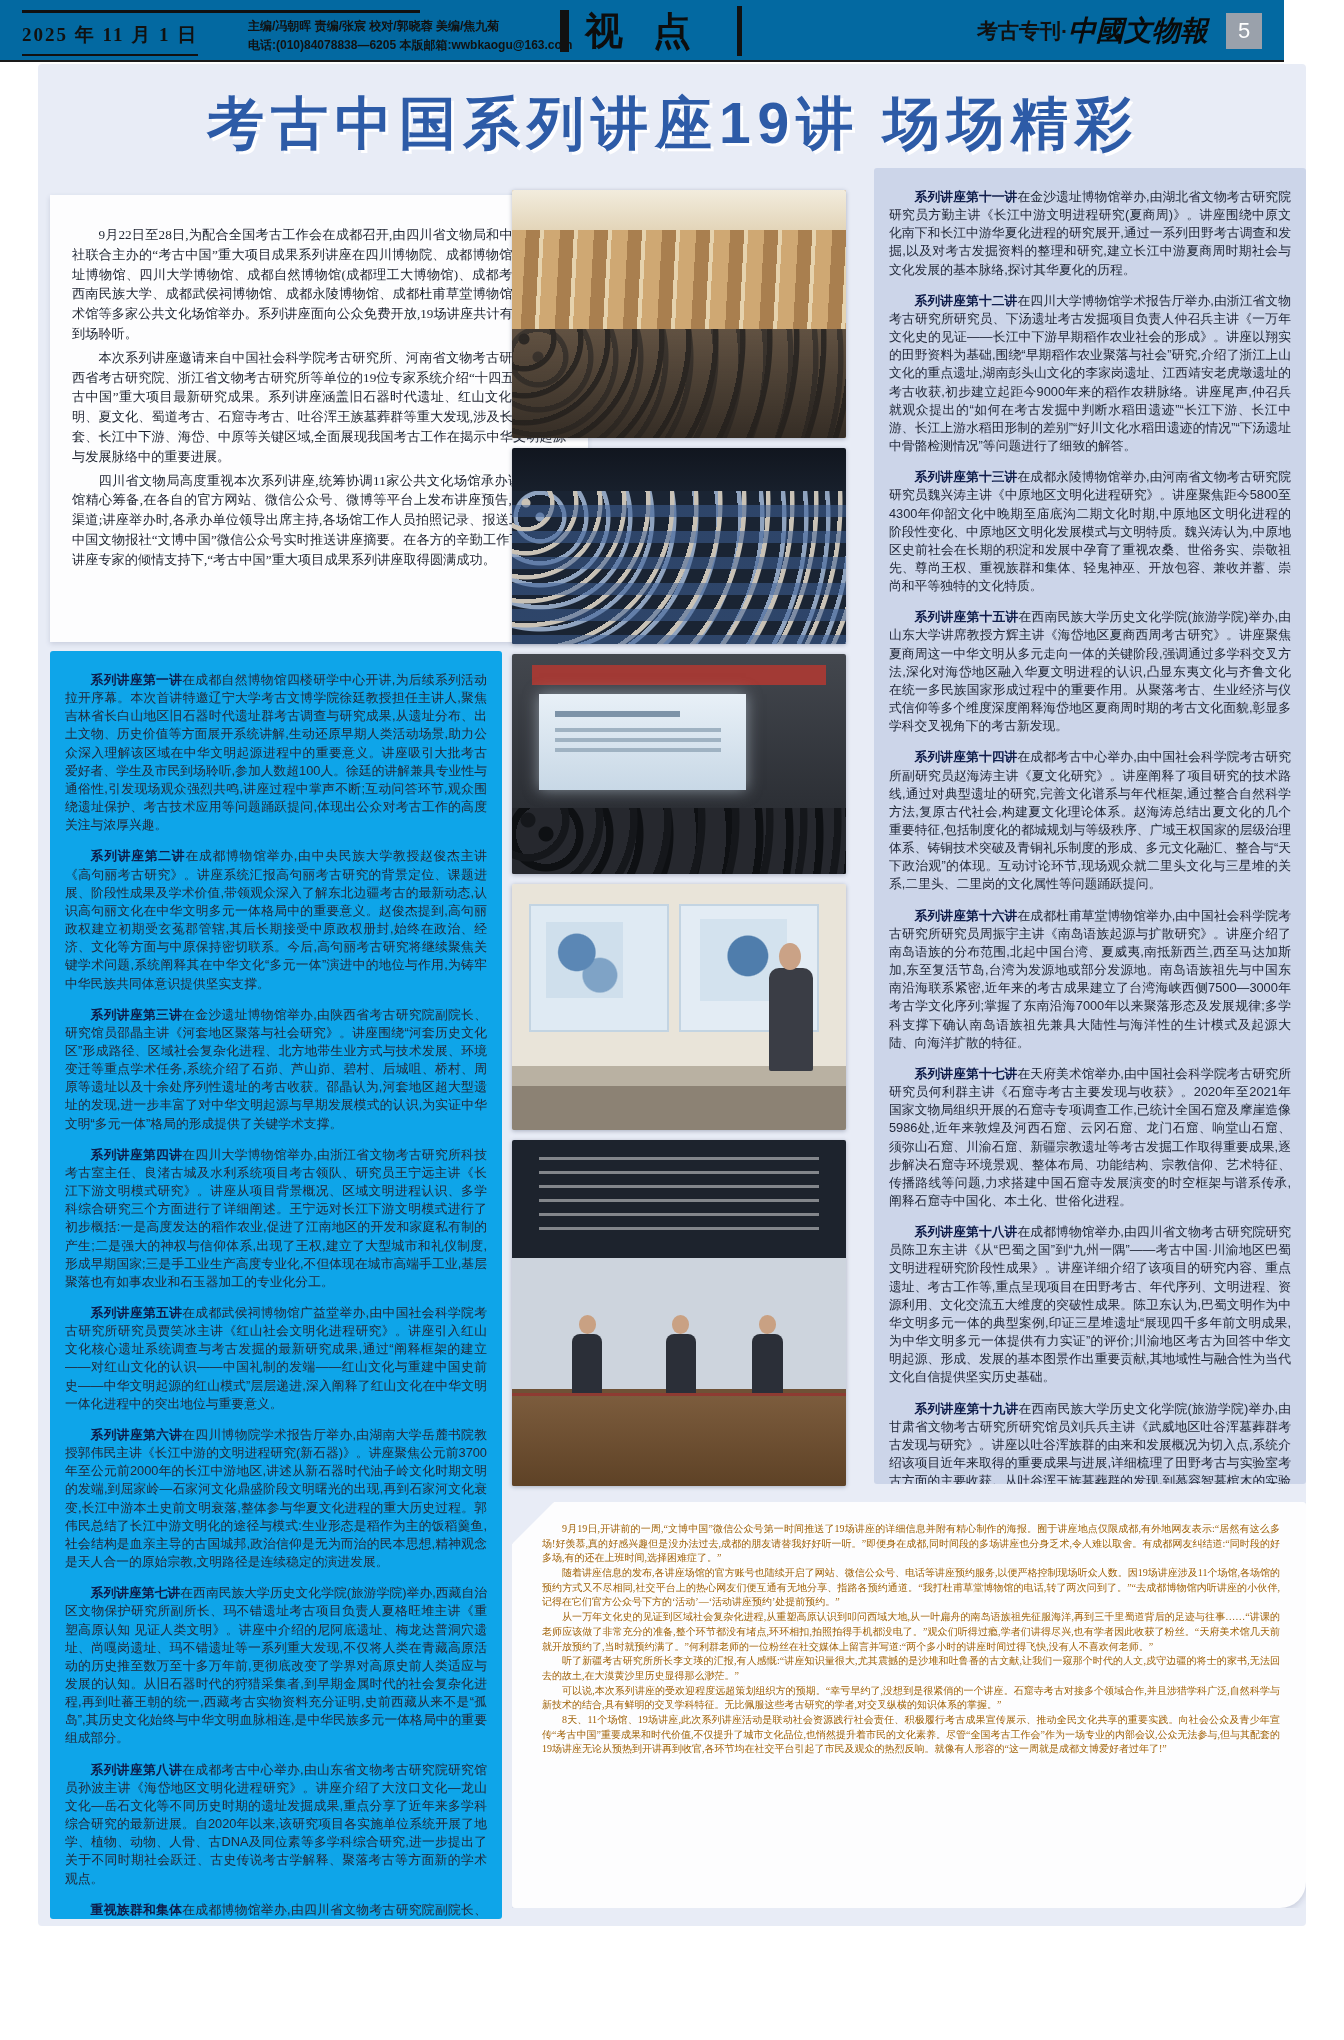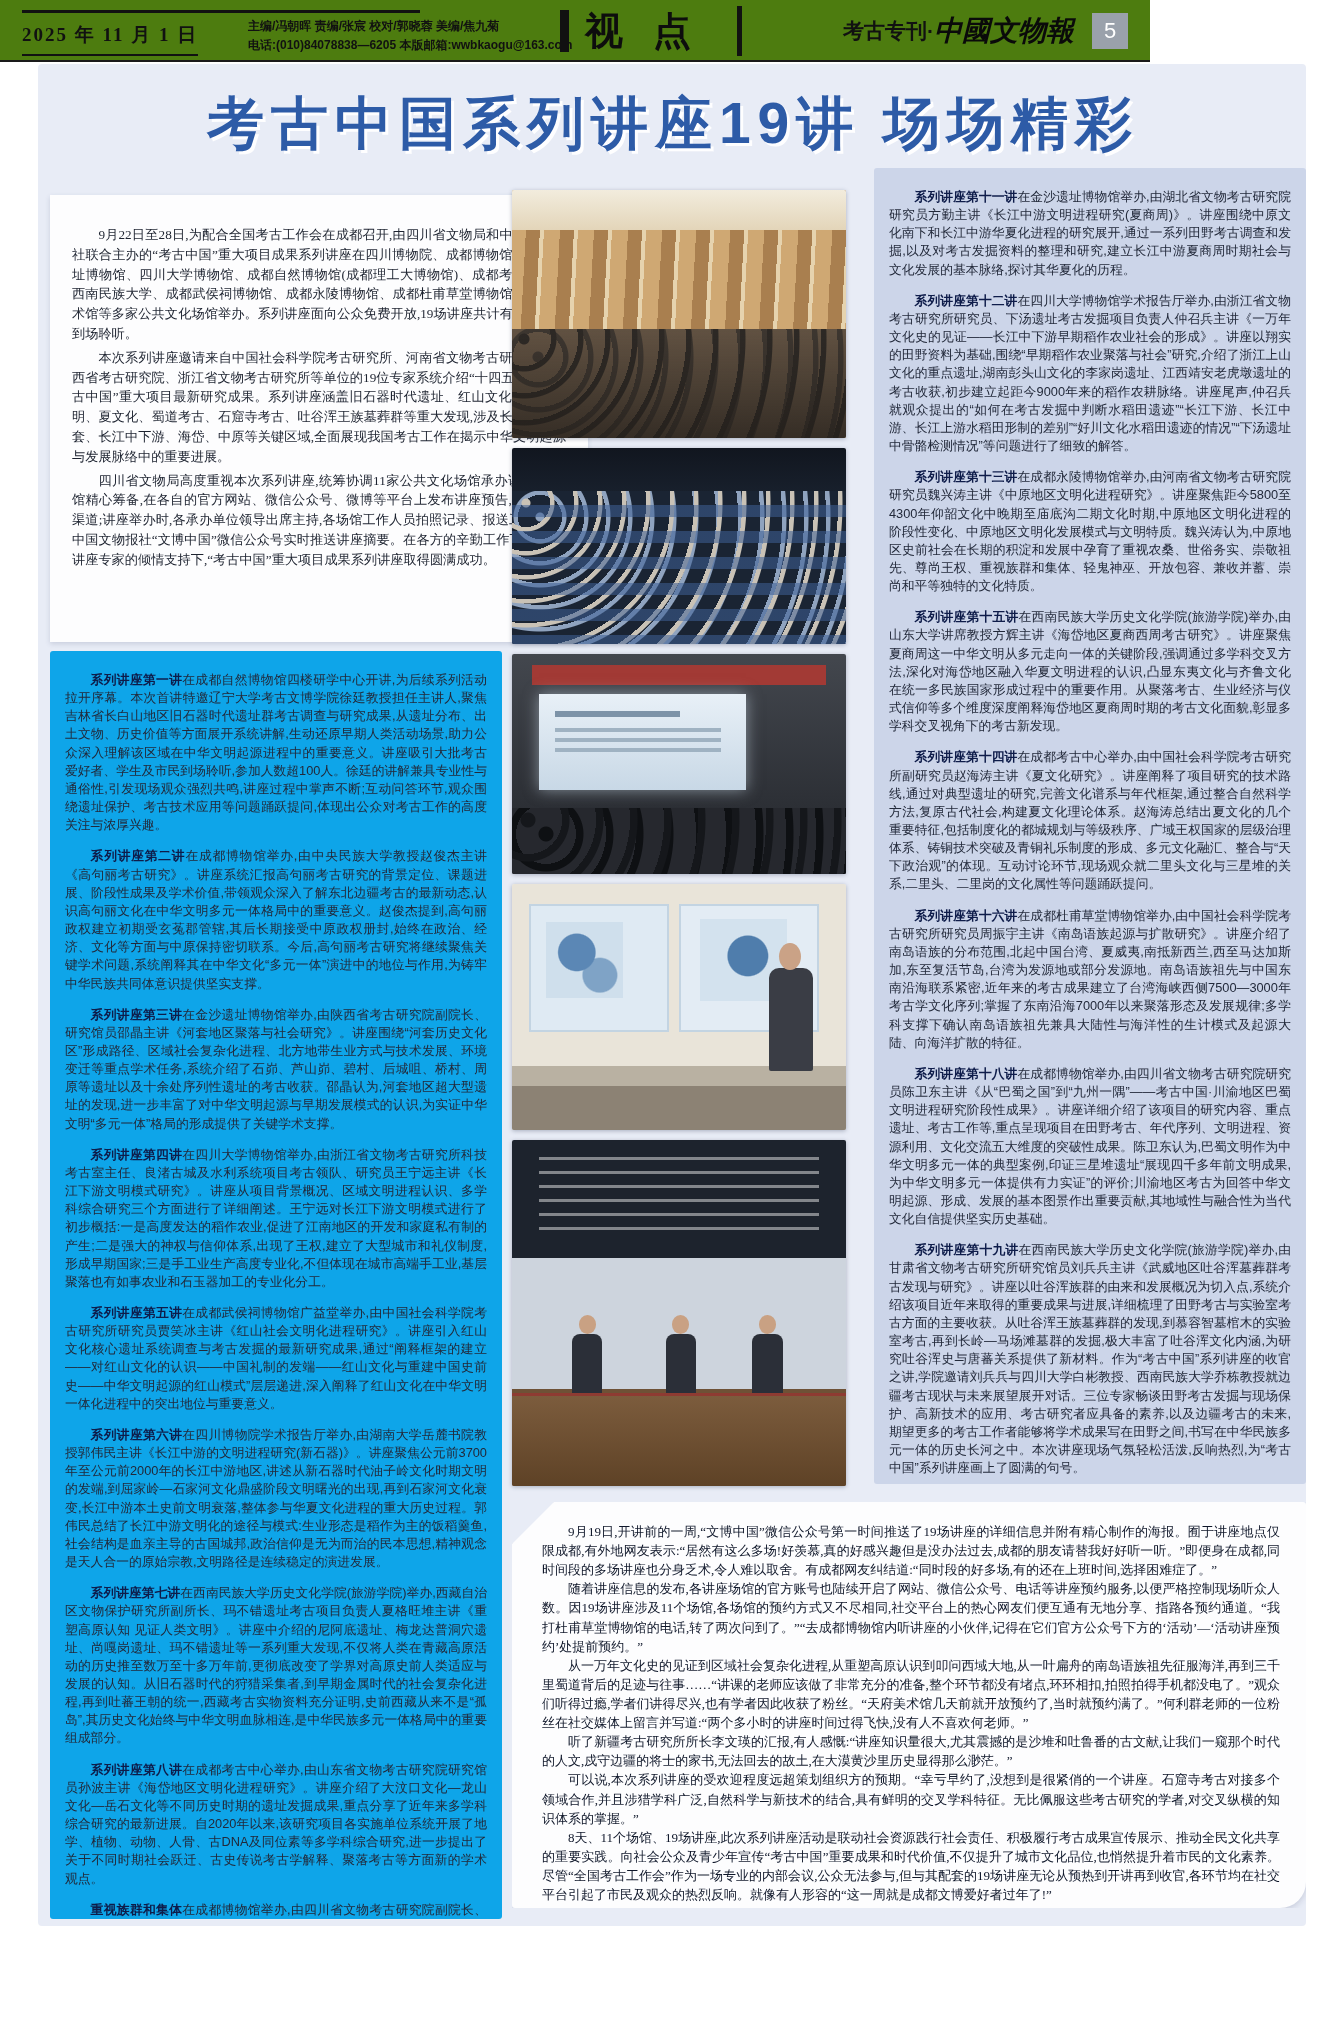--- a/index.html
+++ b/index.html
@@ -1,19 +1,19 @@
 <!DOCTYPE html>
 <html><head>
 <meta charset="utf-8">
 <style>
   html,body{margin:0;padding:0;background:#9aa0a8;}
   .page{position:relative;width:1344px;height:2040px;background:#ffffff;margin:0 auto;overflow:hidden;
         font-family:"Liberation Sans","DejaVu Sans",sans-serif;}
   
-  .masthead{position:absolute;left:0;top:0;width:1150px;height:60px;background:#4d7c0f;border-bottom:2px solid #1a1a1a;}
+  .masthead{position:absolute;left:0;top:0;width:1284px;height:60px;background:#0369a1;border-bottom:2px solid #1a1a1a;}
   .mh-topline{position:absolute;left:22px;top:10px;width:398px;height:3px;background:#111;}
   .mh-date{position:absolute;left:22px;top:22px;font-family:"Liberation Serif","DejaVu Serif",serif;
            font-size:19px;font-weight:bold;color:#111;border-bottom:2px solid #111;padding-bottom:6px;letter-spacing:2px;}
   .mh-staff{position:absolute;left:248px;top:17px;font-size:12px;color:#111;line-height:1.55;font-weight:bold;}
   .mh-center{position:absolute;left:560px;top:6px;height:50px;display:flex;align-items:center;}
   .bar-thick{display:inline-block;width:9px;height:42px;background:#111;margin-right:16px;}
   .bar-thin{display:inline-block;width:5px;height:50px;background:#111;margin-left:16px;}
   .mh-title{font-size:38px;font-weight:900;color:#0d0d0d;letter-spacing:30px;white-space:nowrap;}
   .mh-right{position:absolute;right:22px;top:12px;display:flex;align-items:center;}
   .mh-edition{font-size:21px;font-weight:bold;color:#111;}
@@ -80,22 +80,22 @@
   .ph5 .p:before{content:"";position:absolute;left:22%;top:-30%;width:56%;height:30%;background:#c9a183;border-radius:50%;}
   .ph5 .pa{left:18%;} .ph5 .pb{left:46%;} .ph5 .pc{left:72%;}
   .ph5 .stagefloor{position:absolute;left:0;bottom:0;width:100%;height:26%;
        background:linear-gradient(#7c5c3d,#5e4226);}
   .ph5 .red{position:absolute;left:0;bottom:24%;width:100%;height:3%;background:#8e3b32;}
   
   .bottom-box{position:absolute;left:512px;top:1502px;width:794px;height:406px;background:#fdfdfe;
       border-radius:3px 3px 26px 3px;box-shadow:0 2px 6px rgba(60,70,110,.2);
       clip-path:polygon(42px 0,100% 0,100% 100%,0 100%,0 42px);
       box-sizing:border-box;padding:20px 26px 16px 30px;overflow:hidden;}
-  .bottom-box p{margin:0;font-family:"Liberation Serif","DejaVu Serif",serif;font-size:13px;line-height:1.47;
-      color:#0f172a;text-indent:2em;text-align:justify;}
+  .bottom-box p{margin:0;font-family:"Liberation Serif","DejaVu Serif",serif;font-size:10px;line-height:1.47;
+      color:#a16207;text-indent:2em;text-align:justify;}
 </style>
 </head>
 <body>
 
 <div class="page">
 
   <div class="masthead">
     <div class="mh-topline"></div>
     <span class="mh-date">2025 年 11 月 1 日</span>
     <div class="mh-staff">
@@ -175,20 +175,21 @@
   </div>
 
   <div class="col-right">
     <div class="lect-box lect-right">
         <p class="lec"><b>系列讲座第十一讲</b>在金沙遗址博物馆举办,由湖北省文物考古研究院研究员方勤主讲《长江中游文明进程研究(夏商周)》。讲座围绕中原文化南下和长江中游华夏化进程的研究展开,通过一系列田野考古调查和发掘,以及对考古发掘资料的整理和研究,建立长江中游夏商周时期社会与文化发展的基本脉络,探讨其华夏化的历程。</p>
         <p class="lec"><b>系列讲座第十二讲</b>在四川大学博物馆学术报告厅举办,由浙江省文物考古研究所研究员、下汤遗址考古发掘项目负责人仲召兵主讲《一万年文化史的见证——长江中下游早期稻作农业社会的形成》。讲座以翔实的田野资料为基础,围绕“早期稻作农业聚落与社会”研究,介绍了浙江上山文化的重点遗址,湖南彭头山文化的李家岗遗址、江西靖安老虎墩遗址的考古收获,初步建立起距今9000年来的稻作农耕脉络。讲座尾声,仲召兵就观众提出的“如何在考古发掘中判断水稻田遗迹”“长江下游、长江中游、长江上游水稻田形制的差别”“好川文化水稻田遗迹的情况”“下汤遗址中骨骼检测情况”等问题进行了细致的解答。</p>
         <p class="lec"><b>系列讲座第十三讲</b>在成都永陵博物馆举办,由河南省文物考古研究院研究员魏兴涛主讲《中原地区文明化进程研究》。讲座聚焦距今5800至4300年仰韶文化中晚期至庙底沟二期文化时期,中原地区文明化进程的阶段性变化、中原地区文明化发展模式与文明特质。魏兴涛认为,中原地区史前社会在长期的积淀和发展中孕育了重视农桑、世俗务实、崇敬祖先、尊尚王权、重视族群和集体、轻鬼神巫、开放包容、兼收并蓄、崇尚和平等独特的文化特质。</p>
         <p class="lec"><b>系列讲座第十五讲</b>在西南民族大学历史文化学院(旅游学院)举办,由山东大学讲席教授方辉主讲《海岱地区夏商西周考古研究》。讲座聚焦夏商周这一中华文明从多元走向一体的关键阶段,强调通过多学科交叉方法,深化对海岱地区融入华夏文明进程的认识,凸显东夷文化与齐鲁文化在统一多民族国家形成过程中的重要作用。从聚落考古、生业经济与仪式信仰等多个维度深度阐释海岱地区夏商周时期的考古文化面貌,彰显多学科交叉视角下的考古新发现。</p>
         <p class="lec"><b>系列讲座第十四讲</b>在成都考古中心举办,由中国社会科学院考古研究所副研究员赵海涛主讲《夏文化研究》。讲座阐释了项目研究的技术路线,通过对典型遗址的研究,完善文化谱系与年代框架,通过整合自然科学方法,复原古代社会,构建夏文化理论体系。赵海涛总结出夏文化的几个重要特征,包括制度化的都城规划与等级秩序、广域王权国家的层级治理体系、铸铜技术突破及青铜礼乐制度的形成、多元文化融汇、整合与“天下政治观”的体现。互动讨论环节,现场观众就二里头文化与三星堆的关系,二里头、二里岗的文化属性等问题踊跃提问。</p>
         <p class="lec"><b>系列讲座第十六讲</b>在成都杜甫草堂博物馆举办,由中国社会科学院考古研究所研究员周振宇主讲《南岛语族起源与扩散研究》。讲座介绍了南岛语族的分布范围,北起中国台湾、夏威夷,南抵新西兰,西至马达加斯加,东至复活节岛,台湾为发源地或部分发源地。南岛语族祖先与中国东南沿海联系紧密,近年来的考古成果建立了台湾海峡西侧7500—3000年考古学文化序列;掌握了东南沿海7000年以来聚落形态及发展规律;多学科支撑下确认南岛语族祖先兼具大陆性与海洋性的生计模式及起源大陆、向海洋扩散的特征。</p>
+        <p class="lec"><b>系列讲座第十七讲</b>在天府美术馆举办,由中国社会科学院考古研究所研究员何利群主讲《石窟寺考古主要发现与收获》。2020年至2021年国家文物局组织开展的石窟寺专项调查工作,已统计全国石窟及摩崖造像5986处,近年来敦煌及河西石窟、云冈石窟、龙门石窟、响堂山石窟、须弥山石窟、川渝石窟、新疆宗教遗址等考古发掘工作取得重要成果,逐步解决石窟寺环境景观、整体布局、功能结构、宗教信仰、艺术特征、传播路线等问题,力求搭建中国石窟寺发展演变的时空框架与谱系传承,阐释石窟寺中国化、本土化、世俗化进程。</p>
         <p class="lec"><b>系列讲座第十八讲</b>在成都博物馆举办,由四川省文物考古研究院研究员陈卫东主讲《从“巴蜀之国”到“九州一隅”——考古中国·川渝地区巴蜀文明进程研究阶段性成果》。讲座详细介绍了该项目的研究内容、重点遗址、考古工作等,重点呈现项目在田野考古、年代序列、文明进程、资源利用、文化交流五大维度的突破性成果。陈卫东认为,巴蜀文明作为中华文明多元一体的典型案例,印证三星堆遗址“展现四千多年前文明成果,为中华文明多元一体提供有力实证”的评价;川渝地区考古为回答中华文明起源、形成、发展的基本图景作出重要贡献,其地域性与融合性为当代文化自信提供坚实历史基础。</p>
         <p class="lec"><b>系列讲座第十九讲</b>在西南民族大学历史文化学院(旅游学院)举办,由甘肃省文物考古研究所研究馆员刘兵兵主讲《武威地区吐谷浑墓葬群考古发现与研究》。讲座以吐谷浑族群的由来和发展概况为切入点,系统介绍该项目近年来取得的重要成果与进展,详细梳理了田野考古与实验室考古方面的主要收获。从吐谷浑王族墓葬群的发现,到慕容智墓棺木的实验室考古,再到长岭—马场滩墓群的发掘,极大丰富了吐谷浑文化内涵,为研究吐谷浑史与唐蕃关系提供了新材料。作为“考古中国”系列讲座的收官之讲,学院邀请刘兵兵与四川大学白彬教授、西南民族大学乔栋教授就边疆考古现状与未来展望展开对话。三位专家畅谈田野考古发掘与现场保护、高新技术的应用、考古研究者应具备的素养,以及边疆考古的未来,期望更多的考古工作者能够将学术成果写在田野之间,书写在中华民族多元一体的历史长河之中。本次讲座现场气氛轻松活泼,反响热烈,为“考古中国”系列讲座画上了圆满的句号。</p>
       </div>
   </div>
 
   <div class="bottom-box">
       <p class="closing-para">9月19日,开讲前的一周,“文博中国”微信公众号第一时间推送了19场讲座的详细信息并附有精心制作的海报。囿于讲座地点仅限成都,有外地网友表示:“居然有这么多场!好羡慕,真的好感兴趣但是没办法过去,成都的朋友请替我好好听一听。”即便身在成都,同时间段的多场讲座也分身乏术,令人难以取舍。有成都网友纠结道:“同时段的好多场,有的还在上班时间,选择困难症了。”</p>
       <p class="closing-para">随着讲座信息的发布,各讲座场馆的官方账号也陆续开启了网站、微信公众号、电话等讲座预约服务,以便严格控制现场听众人数。因19场讲座涉及11个场馆,各场馆的预约方式又不尽相同,社交平台上的热心网友们便互通有无地分享、指路各预约通道。“我打杜甫草堂博物馆的电话,转了两次问到了。”“去成都博物馆内听讲座的小伙伴,记得在它们官方公众号下方的‘活动’—‘活动讲座预约’处提前预约。”</p>
       <p class="closing-para">从一万年文化史的见证到区域社会复杂化进程,从重塑高原认识到叩问西域大地,从一叶扁舟的南岛语族祖先征服海洋,再到三千里蜀道背后的足迹与往事……“讲课的老师应该做了非常充分的准备,整个环节都没有堵点,环环相扣,拍照拍得手机都没电了。”观众们听得过瘾,学者们讲得尽兴,也有学者因此收获了粉丝。“天府美术馆几天前就开放预约了,当时就预约满了。”何利群老师的一位粉丝在社交媒体上留言并写道:“两个多小时的讲座时间过得飞快,没有人不喜欢何老师。”</p>
       <p class="closing-para">听了新疆考古研究所所长李文瑛的汇报,有人感慨:“讲座知识量很大,尤其震撼的是沙堆和吐鲁番的古文献,让我们一窥那个时代的人文,戍守边疆的将士的家书,无法回去的故土,在大漠黄沙里历史显得那么渺茫。”</p>

